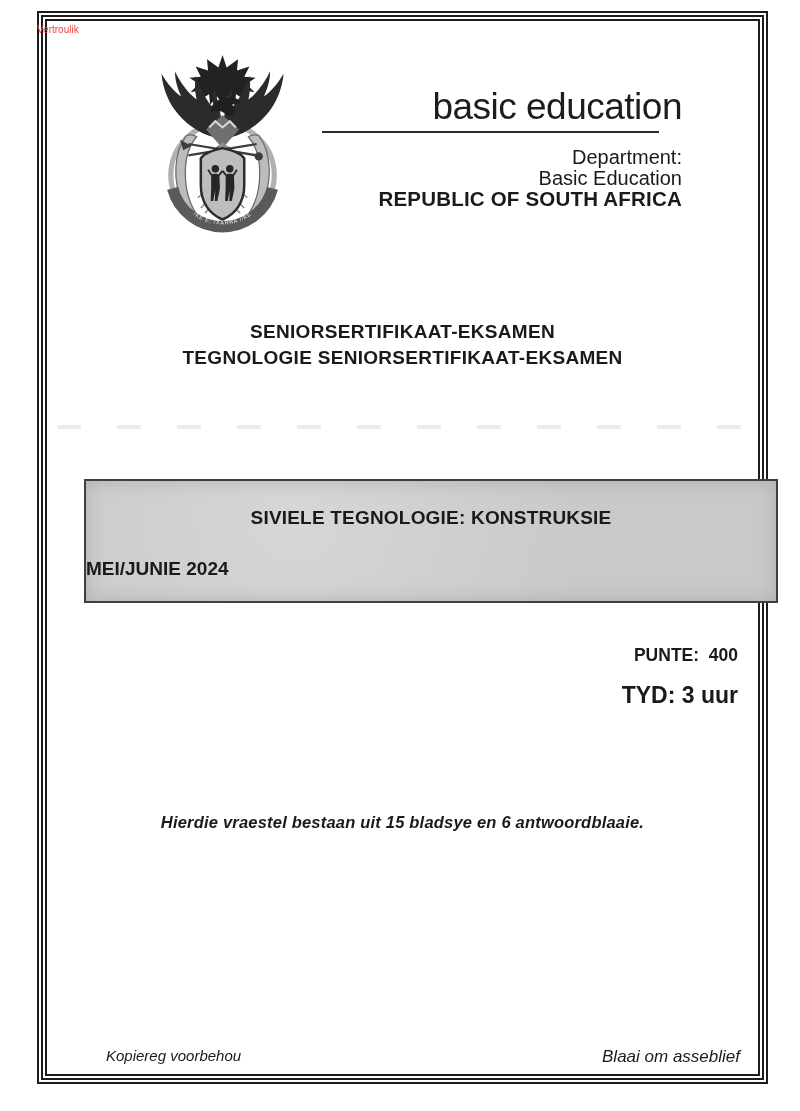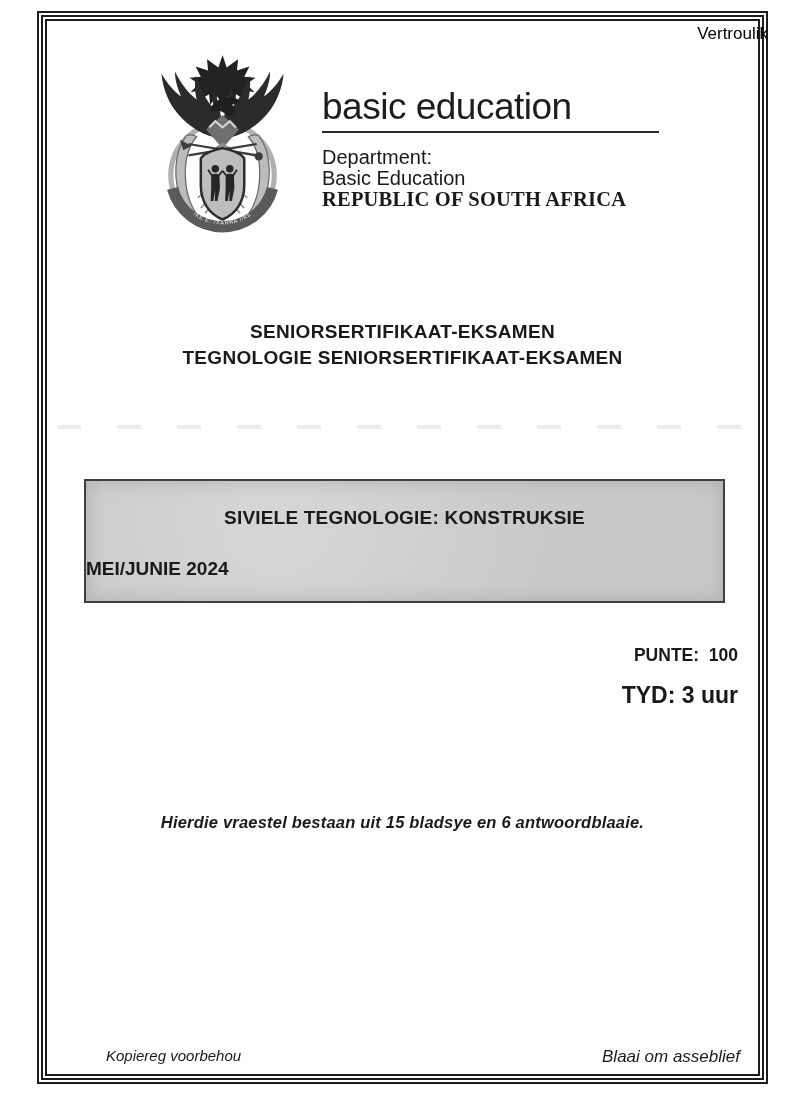--- a/index.html
+++ b/index.html
@@ -14,48 +14,48 @@
     width:800px;height:1111px;position:relative;overflow:hidden;
     font-family:"Liberation Sans", sans-serif;color:var(--text);
   }
   .sheet{position:absolute;left:37px;top:11px;width:731px;height:1073px;}
   .border-line{position:absolute;border:2px solid var(--page-frame);pointer-events:none;}
   .b-outer{inset:0;}
   .b-mid{inset:4px;}
   .b-inner{inset:8px;}
 
   .confidential{
-    position:absolute;top:13px;left:0;width:100%;text-align:right;
-    font-size:17px;color:#000000;
+    position:absolute;top:13px;left:0;width:100%;text-align:left;
+    font-size:10px;color:#ef4444;
   }
 
   .emblem{position:absolute;left:112px;top:42px;}
 
-  .masthead-text{position:absolute;left:285px;top:74px;width:360px;}
+  .masthead-text{position:absolute;left:285px;top:74px;width:360px;text-align:right;}
   .logotype{
     font-size:37px;line-height:44px;font-weight:400;color:#1d1d1d;
     letter-spacing:-0.5px;
   }
   .logotype-rule{margin-top:2px;width:337px;height:2px;background:#2a2a2a;}
   .dept-block{margin-top:14px;font-size:20px;line-height:20.8px;}
-  .dept-country{font-weight:bold;font-size:20.5px;letter-spacing:0.2px;font-family:Liberation Serif, serif;}
+  .dept-country{font-weight:bold;font-size:20.5px;letter-spacing:0.2px;}
 
   .exam-header{
     position:absolute;top:308px;left:0;width:100%;text-align:center;
     font-weight:bold;font-size:19px;line-height:26px;letter-spacing:0.3px;
   }
 
   .scan-artifact{
     position:absolute;top:414px;left:20px;right:20px;height:4px;
     background:repeating-linear-gradient(90deg, rgba(0,0,0,0.08) 0 24px, transparent 24px 60px);
     border-radius:2px;
   }
 
   .subject-box{
-    position:absolute;left:47px;top:468px;width:641px;height:124px;
+    position:absolute;left:47px;top:468px;width:694px;height:124px;
     background:
       radial-gradient(circle at 30% 30%, rgba(255,255,255,0.25), transparent 60%),
       var(--subject-box-bg);
     border:2px solid var(--subject-box-border);
     box-shadow:inset 0 0 18px rgba(120,120,120,0.35);
   }
   .subject-title{
     position:absolute;top:26px;left:0;width:100%;text-align:center;
     font-weight:bold;font-size:19px;letter-spacing:0.2px;
   }
@@ -161,21 +161,21 @@
     <div>TEGNOLOGIE SENIORSERTIFIKAAT-EKSAMEN</div>
   </div>
 
   <div class="scan-artifact"></div>
 
   <div class="subject-box">
     <div class="subject-title">SIVIELE TEGNOLOGIE: KONSTRUKSIE</div>
     <div class="subject-session">MEI/JUNIE 2024</div>
   </div>
 
-  <div class="detail-marks">PUNTE:  100</div>
+  <div class="detail-marks">PUNTE:  400</div>
   <div class="detail-time">TYD: 3 uur</div>
 
   <div class="pages-note">Hierdie vraestel bestaan uit 15 bladsye en 6 antwoordblaaie.</div>
 
   <div class="footer-left">Kopiereg voorbehou</div>
   <div class="footer-right">Blaai om asseblief</div>
 
 </div>
 
 </body></html>

